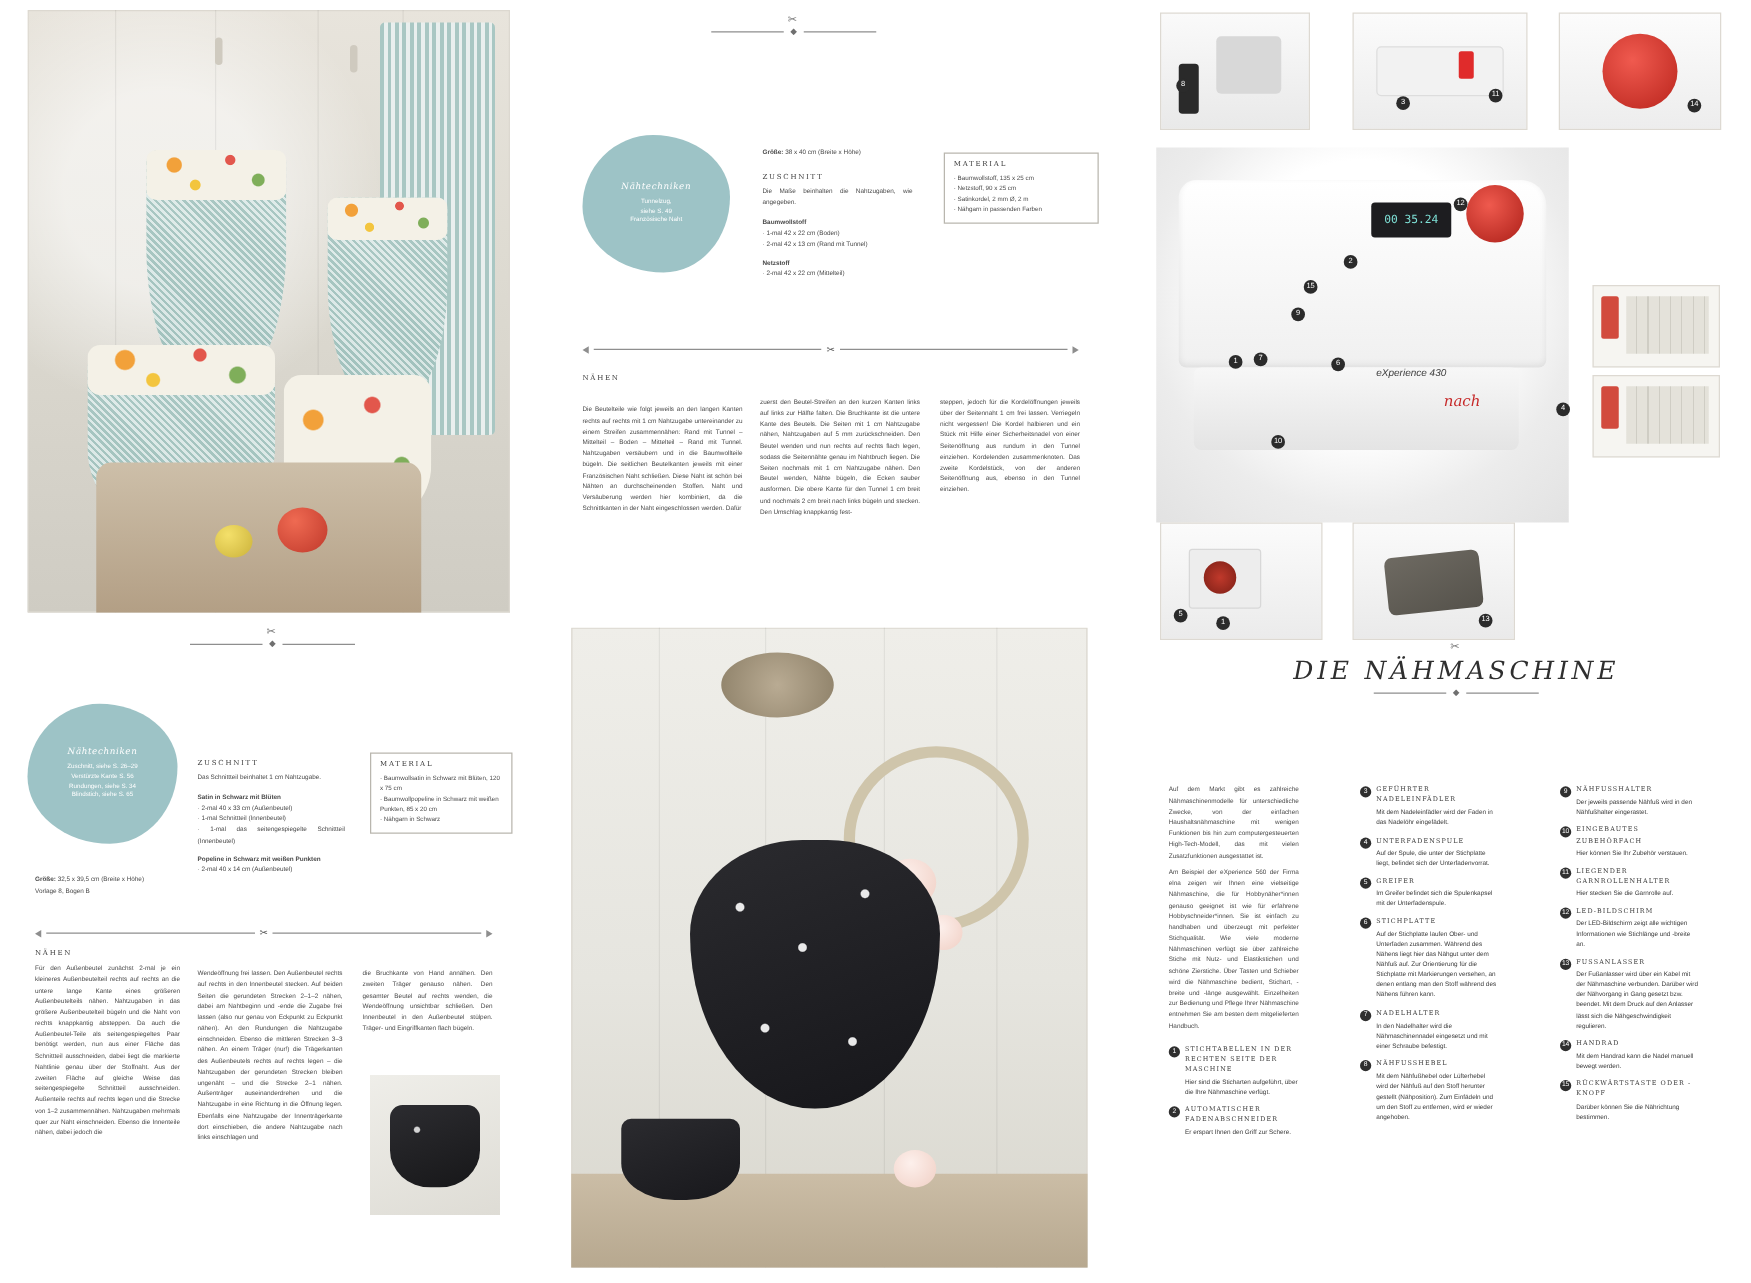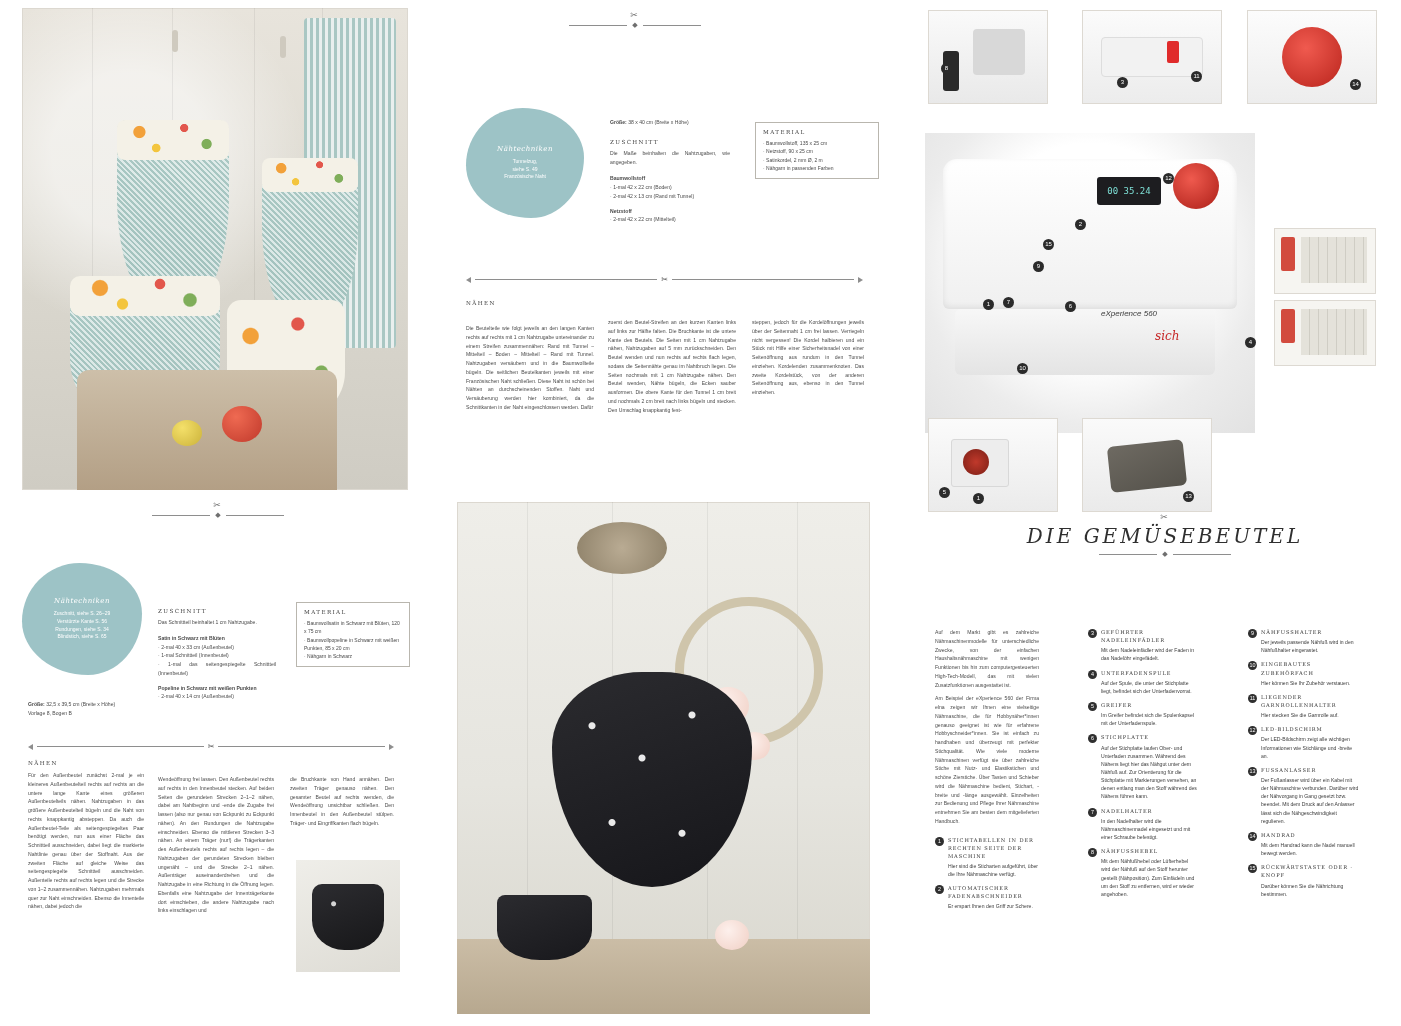--- a/index.html
+++ b/index.html
@@ -90,21 +90,21 @@
   #photo-schling .tabletop{position:absolute;left:0;right:0;bottom:0;height:75px;
     background:linear-gradient(180deg,#cbbda6,#b7a88f);}
   #photo-schling .smallbag{
     position:absolute;left:40px;top:393px;width:95px;height:65px;border-radius:8px 8px 45% 45%;
     background:linear-gradient(160deg,#2b2b2f,#18181c);
   }
 
   
   .framed{position:absolute;border:1px solid #ddd9d2;background:#f3f2ee;}
   .machine-main{
-    position:absolute;left:925px;top:133px;width:330px;height:300px;
+    position:absolute;left:925px;top:118px;width:330px;height:300px;
     background:radial-gradient(circle at 50% 40%,#ffffff 0 45%,#ececec 70%,#e2e2e2 100%);
   }
   .badge{
     position:absolute;width:11px;height:11px;border-radius:50%;
     background:#2b2b2b;color:#fff;font-size:6px;line-height:11px;text-align:center;
     font-family:"Liberation Sans",sans-serif;
   }
 
   
   .cloud{
@@ -309,22 +309,22 @@
   <div class="framed" style="left:1247px;top:10px;width:128px;height:92px;background:linear-gradient(180deg,#fcfcfc,#ededed);">
     <div style="position:absolute;left:34px;top:16px;width:60px;height:60px;border-radius:50%;background:radial-gradient(circle at 40% 35%,#f05a4f,#b9241c);"></div>
     <div class="badge" style="left:102px;top:68px;">14</div>
   </div>
 
   <div class="machine-main">
     <div style="position:absolute;left:18px;top:26px;width:294px;height:150px;background:linear-gradient(180deg,#ffffff,#f0f0f0);border-radius:14px 20px 6px 6px;box-shadow:inset 0 -2px 6px rgba(0,0,0,.08);"></div>
     <div style="position:absolute;left:172px;top:44px;width:64px;height:28px;background:#1d1d20;border-radius:3px;color:#7ee0d6;font-size:9px;text-align:center;line-height:28px;font-family:'DejaVu Sans Mono',monospace;">00 35.24</div>
     <div style="position:absolute;left:248px;top:30px;width:46px;height:46px;border-radius:50%;background:radial-gradient(circle at 40% 35%,#ef5a4e,#ac1f18);"></div>
     <div style="position:absolute;left:30px;top:176px;width:260px;height:66px;background:linear-gradient(180deg,#f7f7f7,#e4e4e4);border-radius:6px;"></div>
-    <div style="position:absolute;left:230px;top:196px;font-size:12px;color:#c62828;font-family:'DejaVu Serif',serif;font-style:italic;">sich</div>
-    <div style="position:absolute;left:176px;top:176px;font-size:8px;color:#3c3c3c;font-style:italic;">eXperience 560</div>
+    <div style="position:absolute;left:230px;top:196px;font-size:12px;color:#c62828;font-family:'DejaVu Serif',serif;font-style:italic;">nach</div>
+    <div style="position:absolute;left:176px;top:176px;font-size:8px;color:#3c3c3c;font-style:italic;">eXperience 430</div>
     <div class="badge" style="left:238px;top:40px;">12</div>
     <div class="badge" style="left:150px;top:86px;">2</div>
     <div class="badge" style="left:118px;top:106px;">15</div>
     <div class="badge" style="left:108px;top:128px;">9</div>
     <div class="badge" style="left:78px;top:164px;">7</div>
     <div class="badge" style="left:58px;top:166px;">1</div>
     <div class="badge" style="left:140px;top:168px;">6</div>
     <div class="badge" style="left:92px;top:230px;">10</div>
     <div class="badge" style="left:320px;top:204px;">4</div>
   </div>
@@ -344,21 +344,21 @@
     <div class="badge" style="left:10px;top:68px;">5</div>
     <div class="badge" style="left:44px;top:74px;">1</div>
   </div>
   <div class="framed" style="left:1082px;top:418px;width:128px;height:92px;background:linear-gradient(180deg,#fafafa,#eaeaea);">
     <div style="position:absolute;left:26px;top:24px;width:76px;height:46px;background:linear-gradient(160deg,#6e6a62,#55524b);border-radius:6px;transform:rotate(-6deg);"></div>
     <div class="badge" style="left:100px;top:72px;">13</div>
   </div>
 
   <div class="col title-wrap" style="left:1000px;top:512px;width:330px;">
     <div class="orn">✂</div>
-    <h1 class="hdr-script">DIE GEMÜSEBEUTEL</h1>
+    <h1 class="hdr-script">DIE NÄHMASCHINE</h1>
     <div class="title-rule">
         <div class="ln"></div>
         <div class="dot">◆</div>
         <div class="ln"></div>
       </div>
   </div>
 
   <div class="col" style="left:935px;top:628px;width:104px;">
     <div class="tiny">Auf dem Markt gibt es zahlreiche Nähmaschinenmodelle für unterschiedliche Zwecke, von der einfachen Haushaltsnähmaschine mit wenigen Funktionen bis hin zum computergesteuerten High-Tech-Modell, das mit vielen Zusatzfunktionen ausgestattet ist.</div>
     <div class="tiny" style="margin-top:5px">Am Beispiel der eXperience 560 der Firma elna zeigen wir Ihnen eine vielseitige Nähmaschine, die für Hobbynäher*innen genauso geeignet ist wie für erfahrene Hobbyschneider*innen. Sie ist einfach zu handhaben und überzeugt mit perfekter Stichqualität. Wie viele moderne Nähmaschinen verfügt sie über zahlreiche Stiche mit Nutz- und Elastikstichen und schöne Zierstiche. Über Tasten und Schieber wird die Nähmaschine bedient, Stichart, -breite und -länge ausgewählt. Einzelheiten zur Bedienung und Pflege Ihrer Nähmaschine entnehmen Sie am besten dem mitgelieferten Handbuch.</div>

